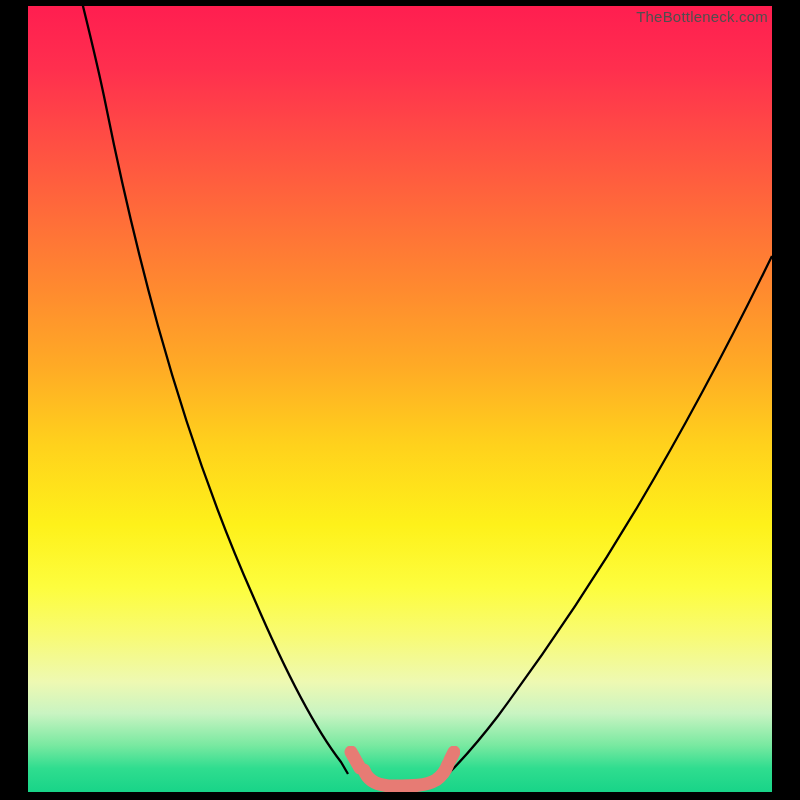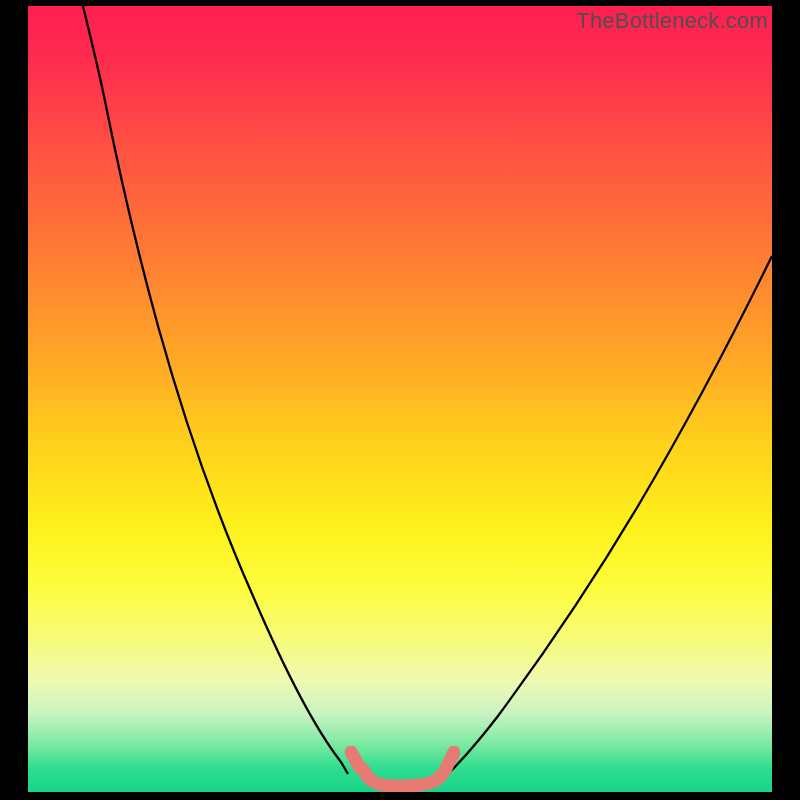--- a/index.html
+++ b/index.html
@@ -44,21 +44,21 @@
       #2fdd8f 97%,
       #18d488 100%
     );
     overflow: visible;
   }
   .watermark {
     position: absolute;
     top: 8px;
     right: 32px;
     color: #4f4f4f;
-    font-size: 22px;
+    font-size: 15px;
     font-weight: 500;
     letter-spacing: 0.2px;
     user-select: none;
   }
   svg.curves {
     position: absolute;
     top: 0;
     left: 0;
     width: 744px;
     height: 786px;

